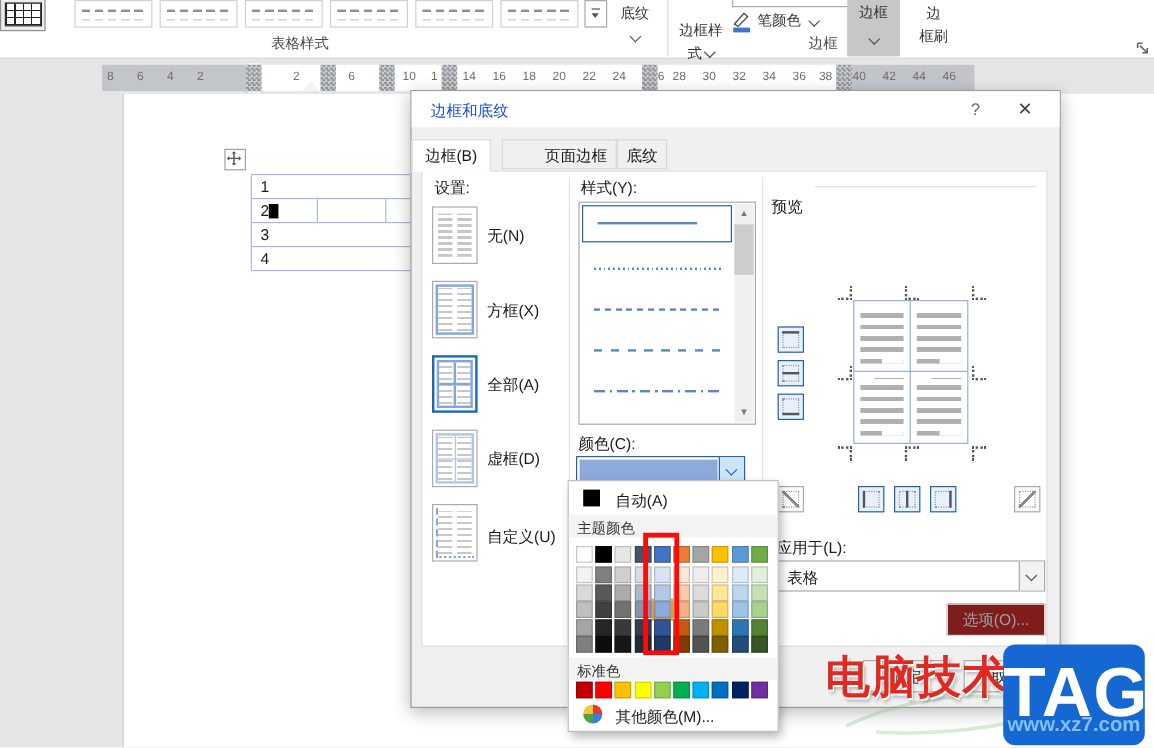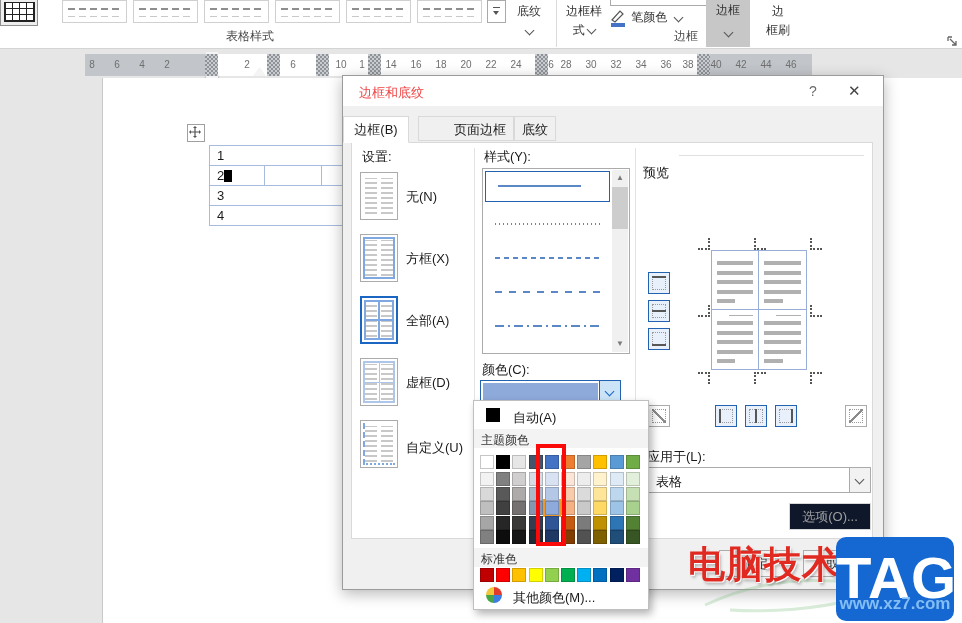--- a/index.html
+++ b/index.html
@@ -47,21 +47,21 @@
   .trow:last-child{border-bottom:none;}
   .trow span{padding-left:7px;}
   .tcell-sep{position:absolute;top:0;bottom:0;width:1px;background:#a8bade;}
   .caret{display:inline-block;width:1px;height:12px;background:#000;vertical-align:-2px;}
   #tbl-handle{position:absolute;left:84px;top:46px;width:16px;height:16px;border:1px solid #a0a0a0;background:#fff;}
 
   
   #dialog{position:absolute;left:342px;top:75px;width:540px;height:513px;background:#f0f0f0;
           border:1px solid #9b9b9b;box-shadow:0 4px 14px rgba(0,0,0,.28);z-index:10;}
   #dlg-titlebar{position:absolute;left:0;top:0;right:0;height:30px;background:#fff;}
-  #dlg-title{position:absolute;left:16px;top:8px;font-size:13px;color:#ef4444;}
+  #dlg-title{position:absolute;left:16px;top:8px;font-size:13px;color:#1d4ed8;}
   #dlg-help{position:absolute;left:466px;top:7px;font-size:14px;color:#6b6b6b;}
   #dlg-close{position:absolute;left:505px;top:6px;font-size:15px;color:#444;}
   .tab{position:absolute;top:40px;height:25px;line-height:25px;text-align:center;font-size:13px;
        background:#f0f0f0;border:1px solid #d9d9d9;box-sizing:border-box;}
   .tab.active{background:#fff;border-bottom-color:#fff;z-index:3;height:27px;}
   #dlg-page{position:absolute;left:8px;top:66px;width:522px;height:397px;background:#fff;border:1px solid #d9d9d9;box-sizing:border-box;}
   .plabel{position:absolute;font-size:13px;color:#1a1a1a;}
   .vsep{position:absolute;width:1px;background:#e3e3e3;}
 
   
@@ -122,21 +122,21 @@
   .m-br{border-right:2px dotted #555;border-bottom:2px dotted #555;}
   .m-bl{border-left:2px dotted #555;border-bottom:2px dotted #555;}
   .m-tr{border-right:2px dotted #555;border-top:2px dotted #555;}
   .m-tl{border-left:2px dotted #555;border-top:2px dotted #555;}
 
   
   #apply-combo{position:absolute;left:295px;top:324px;width:224px;height:26px;border:1px solid #ababab;background:#fff;box-sizing:border-box;font-size:13px;}
   #apply-combo .val{position:absolute;left:8px;top:5px;}
   #apply-combo-btn{position:absolute;right:0;top:0;bottom:0;width:20px;background:#f2f2f2;border-left:1px solid #ababab;}
   #apply-combo-btn .chev{position:absolute;left:6px;top:8px;border-color:#555;}
-  #options-btn{position:absolute;left:437px;top:360px;width:82px;height:27px;background:#0f172a;border:1px solid #d8d8d8;
+  #options-btn{position:absolute;left:437px;top:360px;width:82px;height:27px;background:#7f1d1d;border:1px solid #d8d8d8;
       color:#9f9f9f;font-size:13px;text-align:center;line-height:25px;box-sizing:border-box;}
   .dlgbtn{position:absolute;top:474px;width:72px;height:27px;background:#f3f3f3;border:1px solid #acacac;
       font-size:13px;text-align:center;line-height:25px;box-sizing:border-box;color:#333;}
 
   
   #color-panel{position:absolute;left:473px;top:400px;width:174px;height:208px;background:#fff;
       border:1px solid #bfbfbf;box-shadow:3px 4px 8px rgba(0,0,0,.3);z-index:50;font-size:12px;}
   #auto-swatch{position:absolute;left:12px;top:7px;width:14px;height:14px;background:#000;}
   #auto-label{position:absolute;left:39px;top:8px;font-size:13px;}
   .cp-hdr{position:absolute;left:0;right:0;height:19px;background:#f3f3f3;color:#333;}
@@ -179,21 +179,21 @@
     <div class="thumb" style="left:417px"></div>
     <div id="gallery-more"></div>
 
     <div class="rbtn" style="left:506px;width:46px;">
       <div style="margin-top:3px;">底纹</div>
       <span class="chev" style="margin-top:6px;"></span>
     </div>
     <div class="rsep" style="left:556px;"></div>
 
     <div class="rbtn" style="left:559px;width:50px;">
-      <div style="margin-top:3px;">边框样</div>
+      <div style="margin-top:17px;">边框样</div>
       <div style="margin-top:2px;"><span>式</span>
         <span class="chev" style="margin-top:-3px;"></span></div>
     </div>
     <div id="weight-box"></div>
     <div class="rbtn" style="left:608px;top:8px;width:98px;height:30px;text-align:left;">
       <svg width="20" height="20" viewBox="0 0 20 20" style="vertical-align:middle">
         <path d="M4 12 L12 3 L15 6 L7 14 Z" fill="#fff" stroke="#555" stroke-width="1.2"></path>
         <rect x="3" y="15" width="14" height="4" fill="#4472C4"></rect>
       </svg>
       <span style="font-size:12px;">笔颜色</span>

